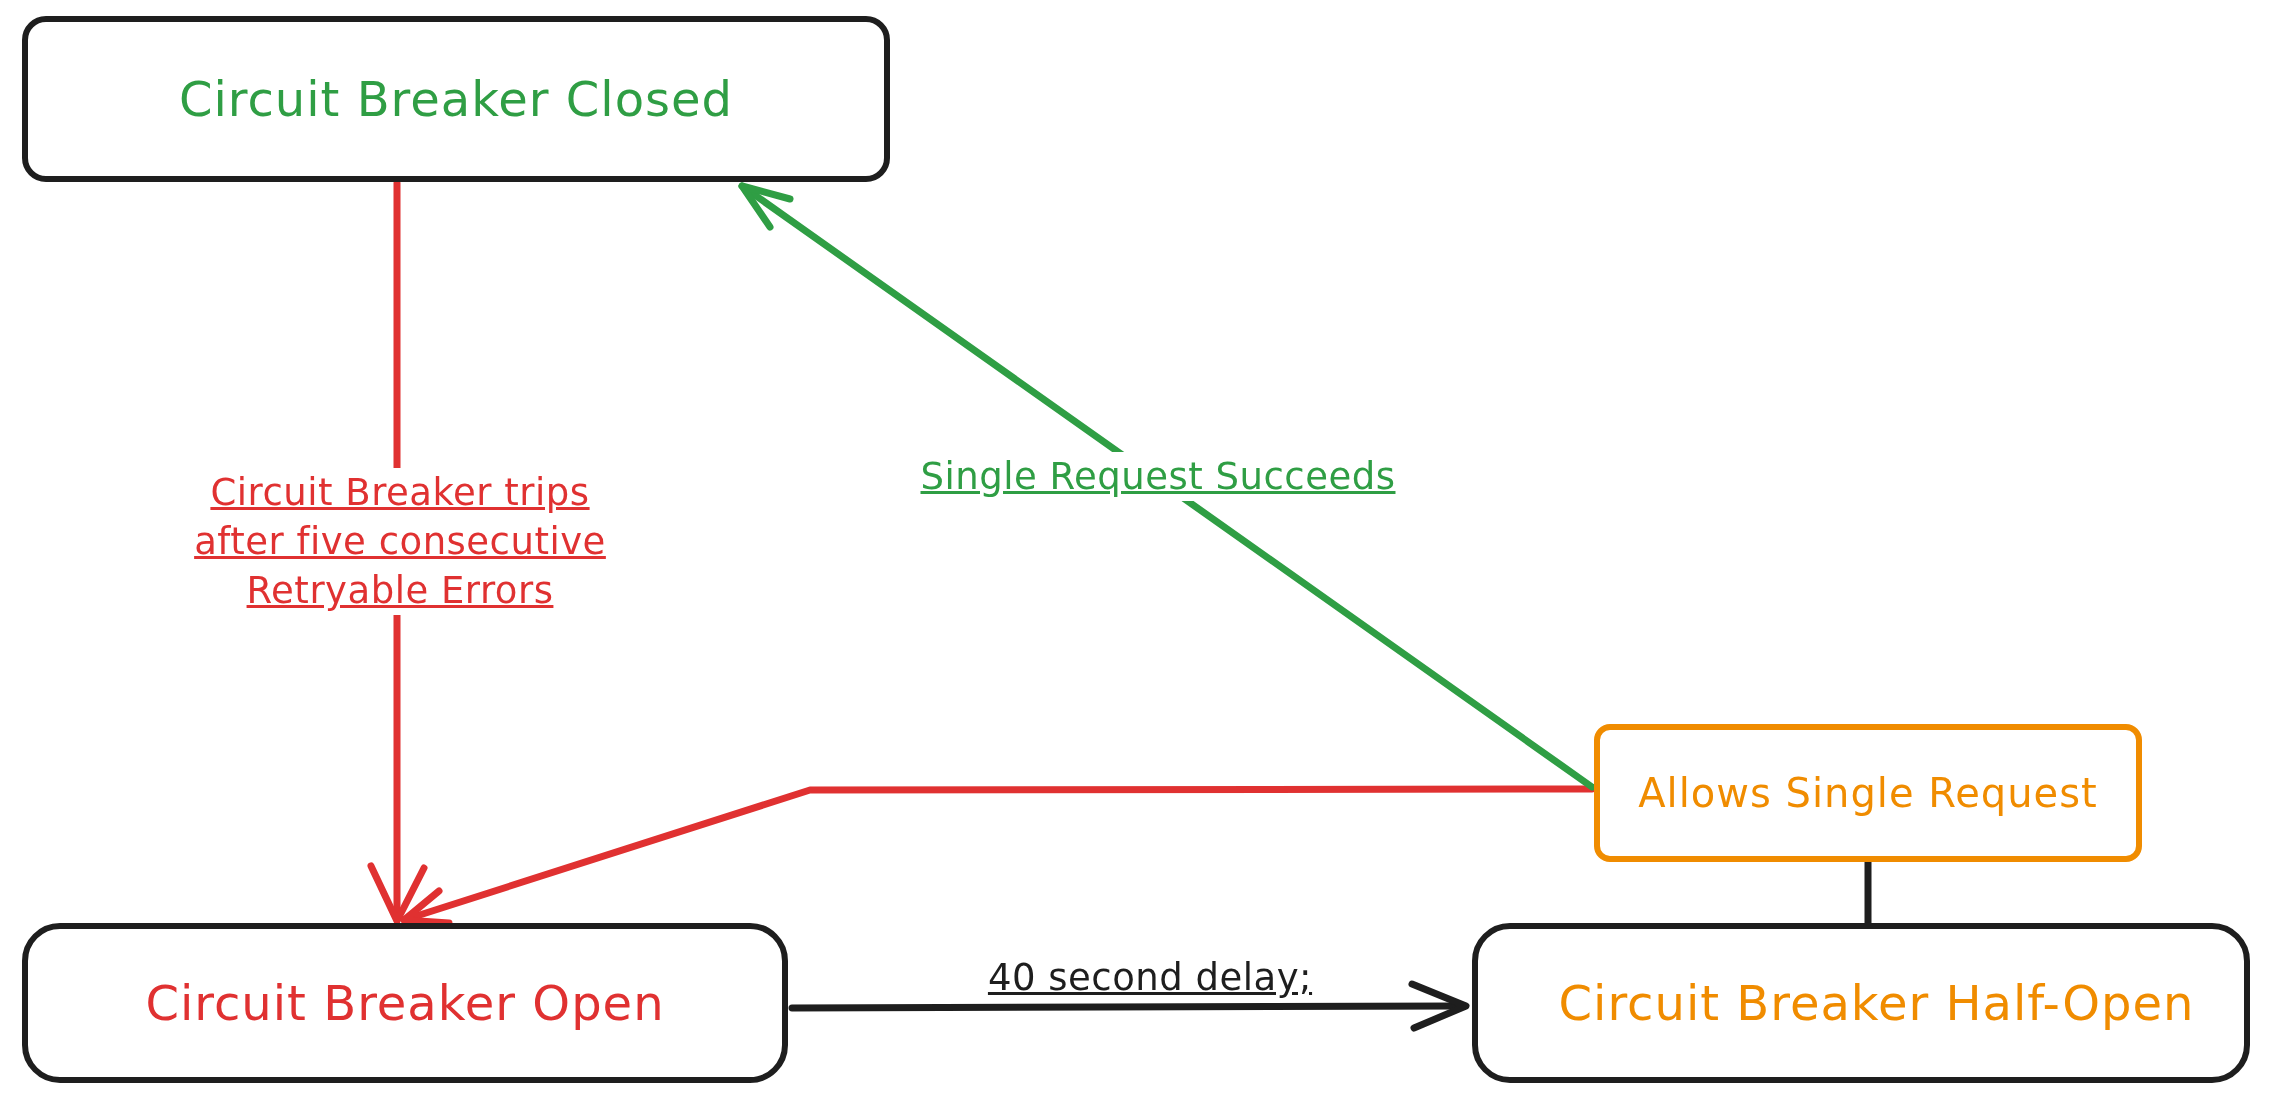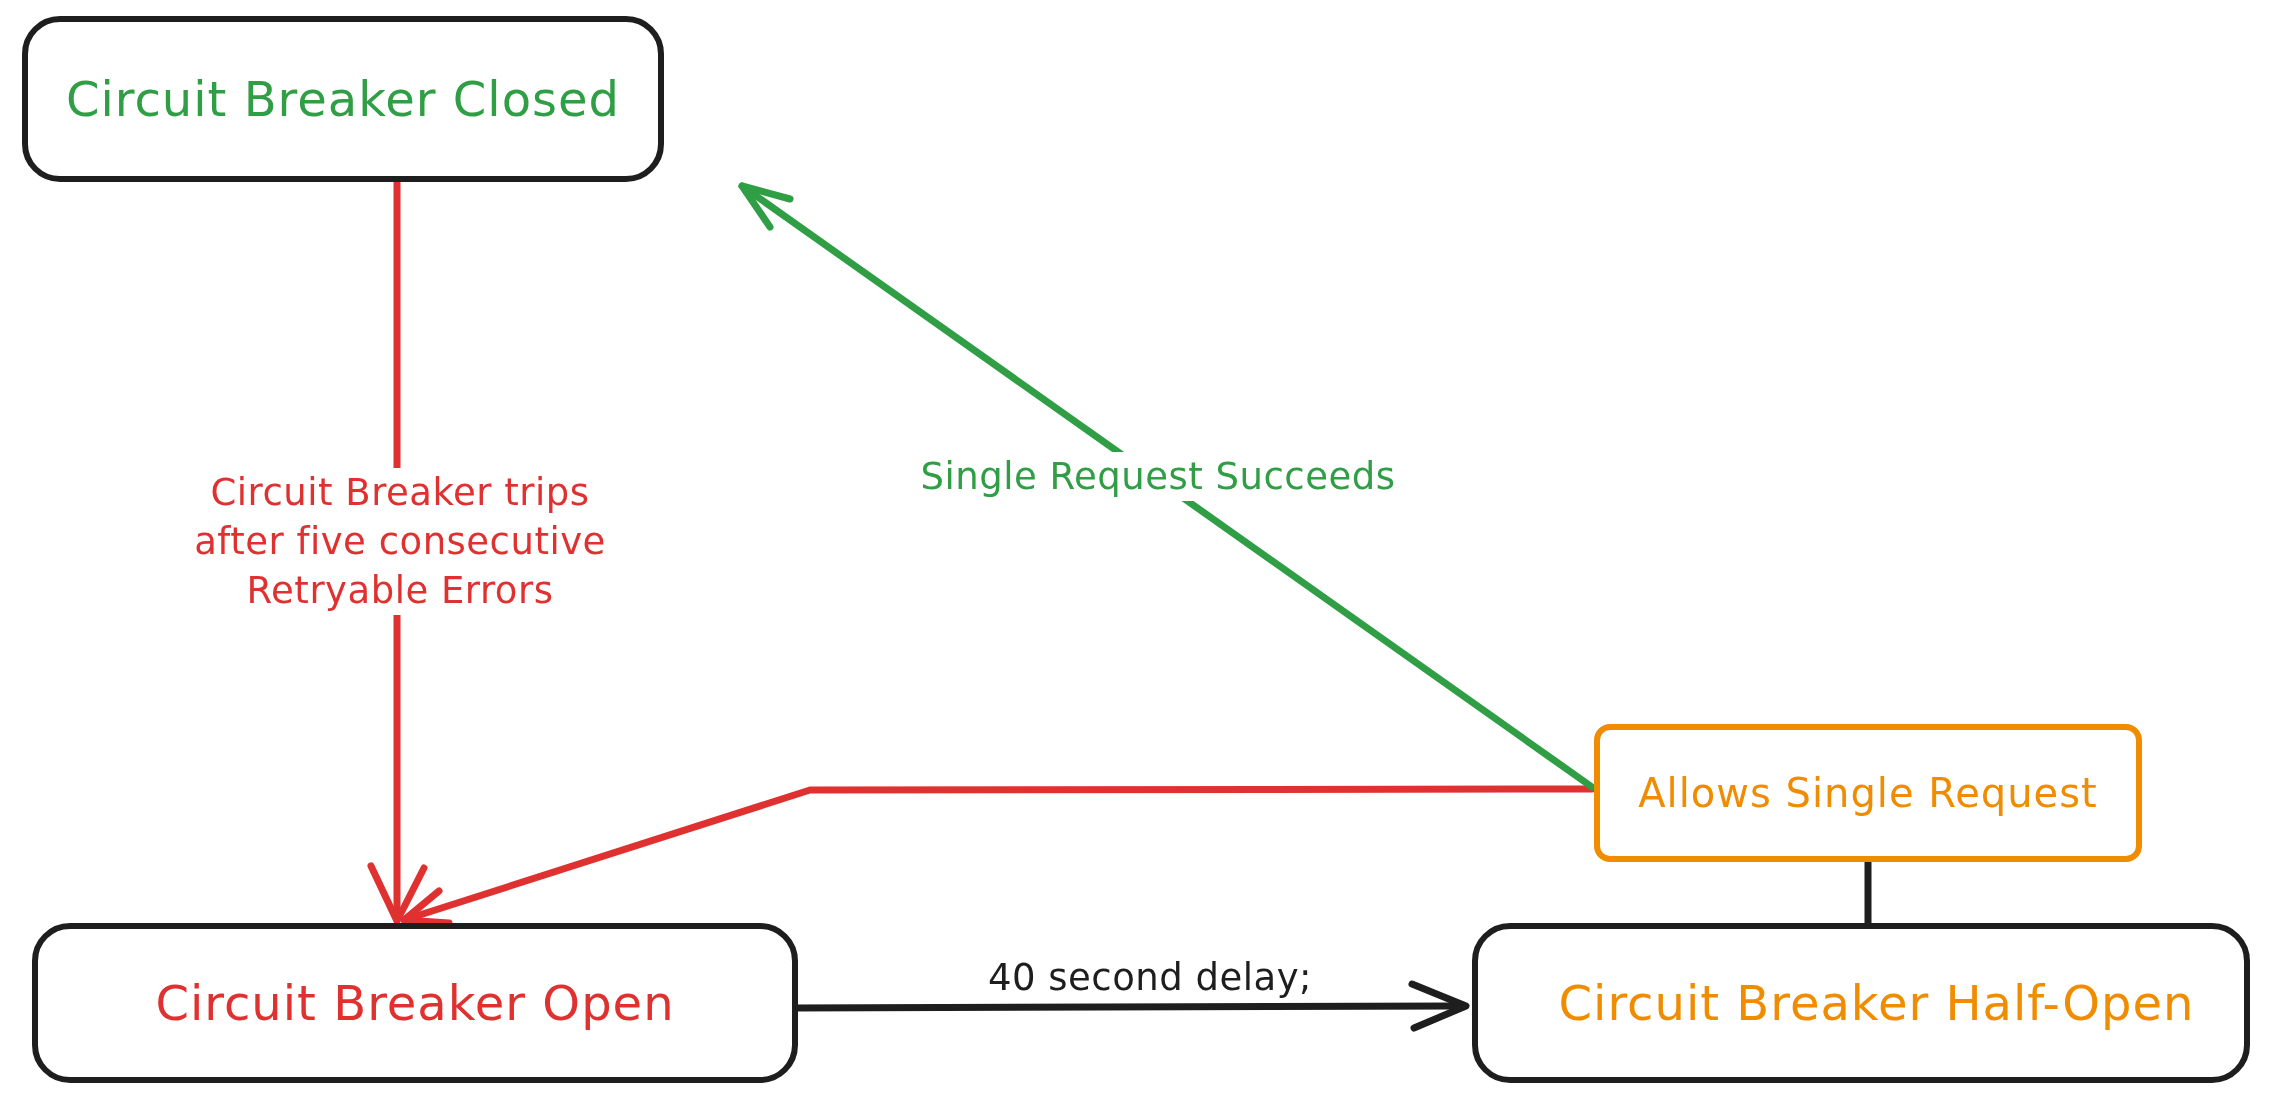--- a/index.html
+++ b/index.html
@@ -28,37 +28,38 @@
   .node {
     position: absolute;
     display: flex; align-items: center; justify-content: center;
     background: var(--c-canvas);
     border: 6px solid var(--c-ink);
     border-radius: 38px;
     text-align: center;
     font-size: 48px;
     letter-spacing: 1px;
   }
-  .node-closed   { left: 22px;   top: 16px;  width: 642px; height: 166px; color: var(--c-green); }
-  .node-open     { left: 22px;   top: 923px; width: 766px; height: 160px; color: var(--c-red); margin-left: 10px; }
+  .node-closed   { left: 22px;   top: 16px;  width: 868px; height: 166px; color: var(--c-green); border-radius: 24px; }
+  .node-open     { left: 22px;   top: 923px; width: 766px; height: 160px; color: var(--c-red); }
   .node-halfopen { left: 1472px; top: 923px; width: 778px; height: 160px; color: var(--c-orange); padding-left: 31px; }
   .node-allows {
     left: 1594px; top: 724px; width: 548px; height: 138px;
     border: 6px solid var(--c-orange);
     border-radius: 16px;
     color: var(--c-orange);
     font-size: 40px;
   }
   .edge-label {
     position: absolute;
     background: var(--c-canvas);
     text-align: center;
     font-size: 37px;
     line-height: 49px;
     letter-spacing: 0.5px;
+    text-decoration: underline;
   }
   .label-trip     { left: 160px; top: 468px; width: 480px; color: var(--c-red); }
   .label-succeeds { left: 908px; top: 452px; width: 500px; color: var(--c-green); }
   .label-fails    { left: 936px; top: 760px; width: 410px; color: var(--c-red); }
   .label-delay    { left: 940px; top: 954px; width: 420px; color: var(--c-ink); line-height: 47px; }
   svg line, svg polyline { fill: none; stroke-linecap: round; stroke-linejoin: round; }
   .stroke-red    { stroke: var(--c-red);    stroke-width: 7px; }
   .stroke-green  { stroke: var(--c-green);  stroke-width: 7px; }
   .stroke-ink    { stroke: var(--c-ink);    stroke-width: 7px; }
 </style>

